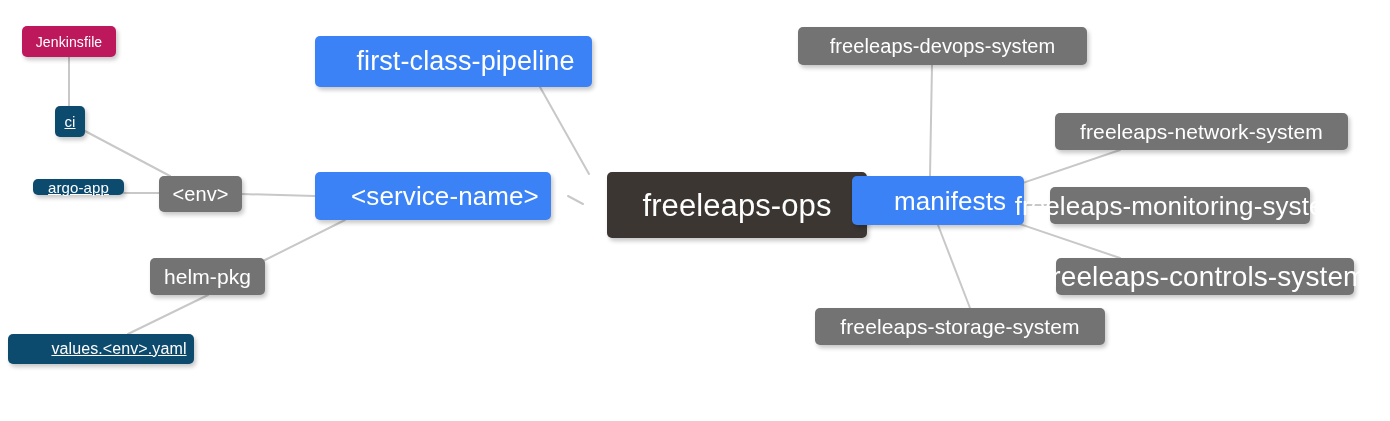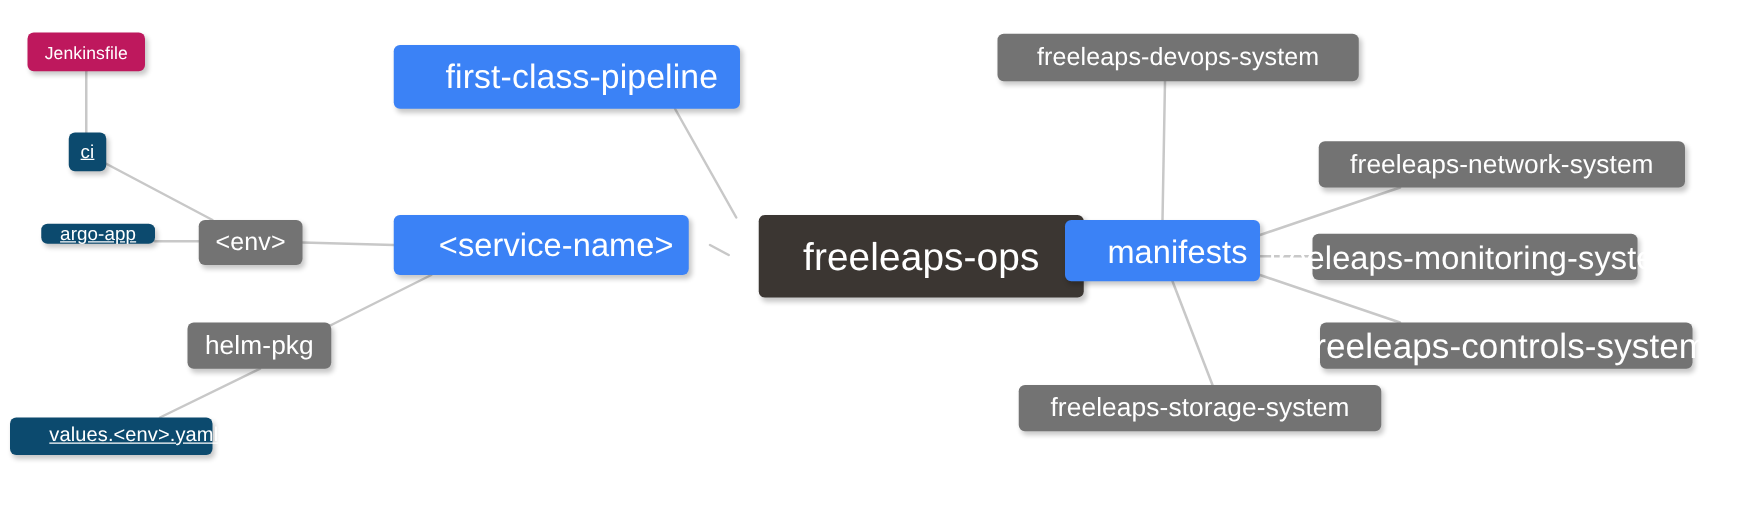--- a/index.html
+++ b/index.html
@@ -62,26 +62,26 @@
       <line x1="930" y1="176" x2="932" y2="65" stroke="#c8c8c8" stroke-width="2" stroke-linecap="round"></line>
       <line x1="1008" y1="188" x2="1120" y2="150" stroke="#c8c8c8" stroke-width="2" stroke-linecap="round"></line>
       <line x1="1008" y1="205" x2="1050" y2="205" stroke="#c8c8c8" stroke-width="2" stroke-linecap="round"></line>
       <line x1="1008" y1="220" x2="1120" y2="258" stroke="#c8c8c8" stroke-width="2" stroke-linecap="round"></line>
       <line x1="938" y1="225" x2="970" y2="308" stroke="#c8c8c8" stroke-width="2" stroke-linecap="round"></line>
     </svg>
   <div id="node-layer">
       <div class="node n-root" style="left: 583px; top: 172px; width: 260px; height: 66px; font-size: 31px; margin-left: 24px;">freeleaps-ops</div>
       <div class="node n-blue" style="left: 315px; top: 172px; width: 236px; height: 48px; font-size: 26px;">&lt;service-name&gt;</div>
       <div class="node n-blue" style="left: 315px; top: 36px; width: 277px; height: 51px; font-size: 27px;">first-class-pipeline</div>
-      <div class="node n-blue" style="left: 852px; top: 176px; width: 156px; height: 49px; font-size: 26px;">manifests</div>
+      <div class="node n-blue" style="left: 852px; top: 176px; width: 172px; height: 49px; font-size: 26px;">manifests</div>
       <div class="node n-green" style="left: 159px; top: 176px; width: 83px; height: 36px; font-size: 20px;">&lt;env&gt;</div>
       <div class="node n-red" style="left: 55px; top: 106px; width: 30px; height: 31px; font-size: 15px;">ci</div>
       <div class="node n-orange" style="left: 22px; top: 26px; width: 94px; height: 31px; font-size: 14px;">Jenkinsfile</div>
       <div class="node n-red" style="left: 33px; top: 179px; width: 91px; height: 16px; font-size: 15px;">argo-app</div>
       <div class="node n-green" style="left: 150px; top: 258px; width: 115px; height: 37px; font-size: 21px;">helm-pkg</div>
-      <div class="node n-red" style="left: 8px; top: 334px; width: 162px; height: 30px; font-size: 16px; padding-left: 36px;">values.&lt;env&gt;.yaml</div>
+      <div class="node n-red" style="left: 8px; top: 334px; width: 186px; height: 30px; font-size: 16px; padding-left: 36px;">values.&lt;env&gt;.yaml</div>
       <div class="node n-green" style="left: 798px; top: 27px; width: 289px; height: 38px; font-size: 20px;">freeleaps-devops-system</div>
       <div class="node n-green" style="left: 1055px; top: 113px; width: 293px; height: 37px; font-size: 21px;">freeleaps-network-system</div>
       <div class="node n-green" style="left: 1050px; top: 187px; width: 260px; height: 37px; font-size: 26px; text-align: center;">freeleaps-monitoring-system</div>
       <div class="node n-green" style="left: 1056px; top: 258px; width: 298px; height: 37px; font-size: 28px;">freeleaps-controls-system</div>
       <div class="node n-green" style="left: 815px; top: 308px; width: 290px; height: 37px; font-size: 21px; text-align: center;">freeleaps-storage-system</div>
     </div>
 </div>
 
 </body></html>

